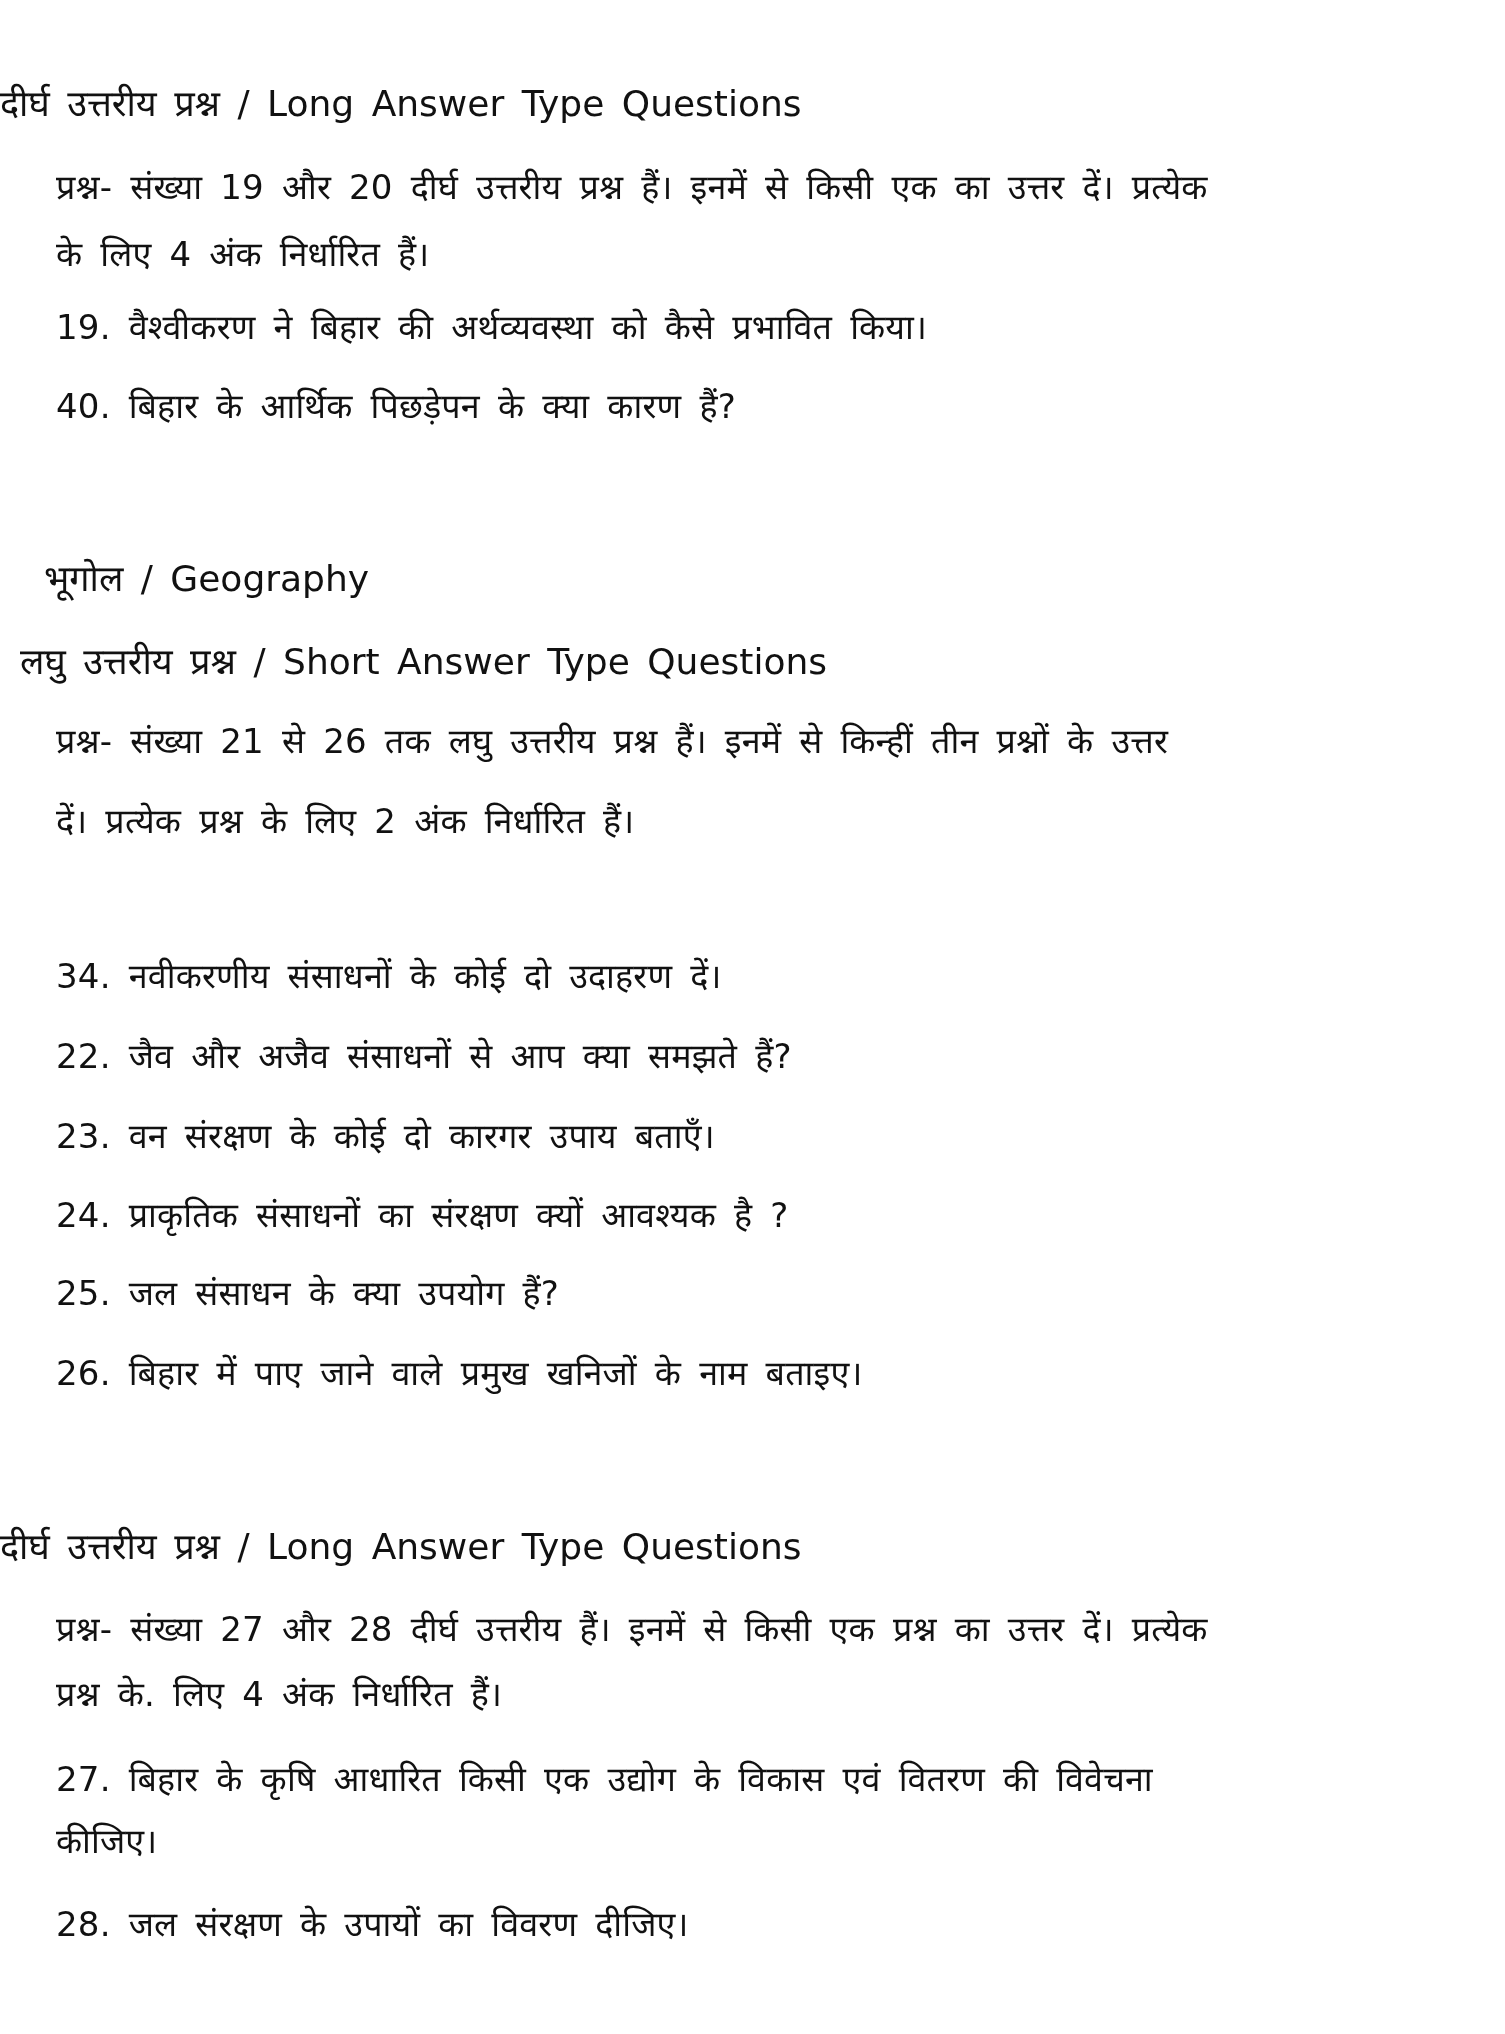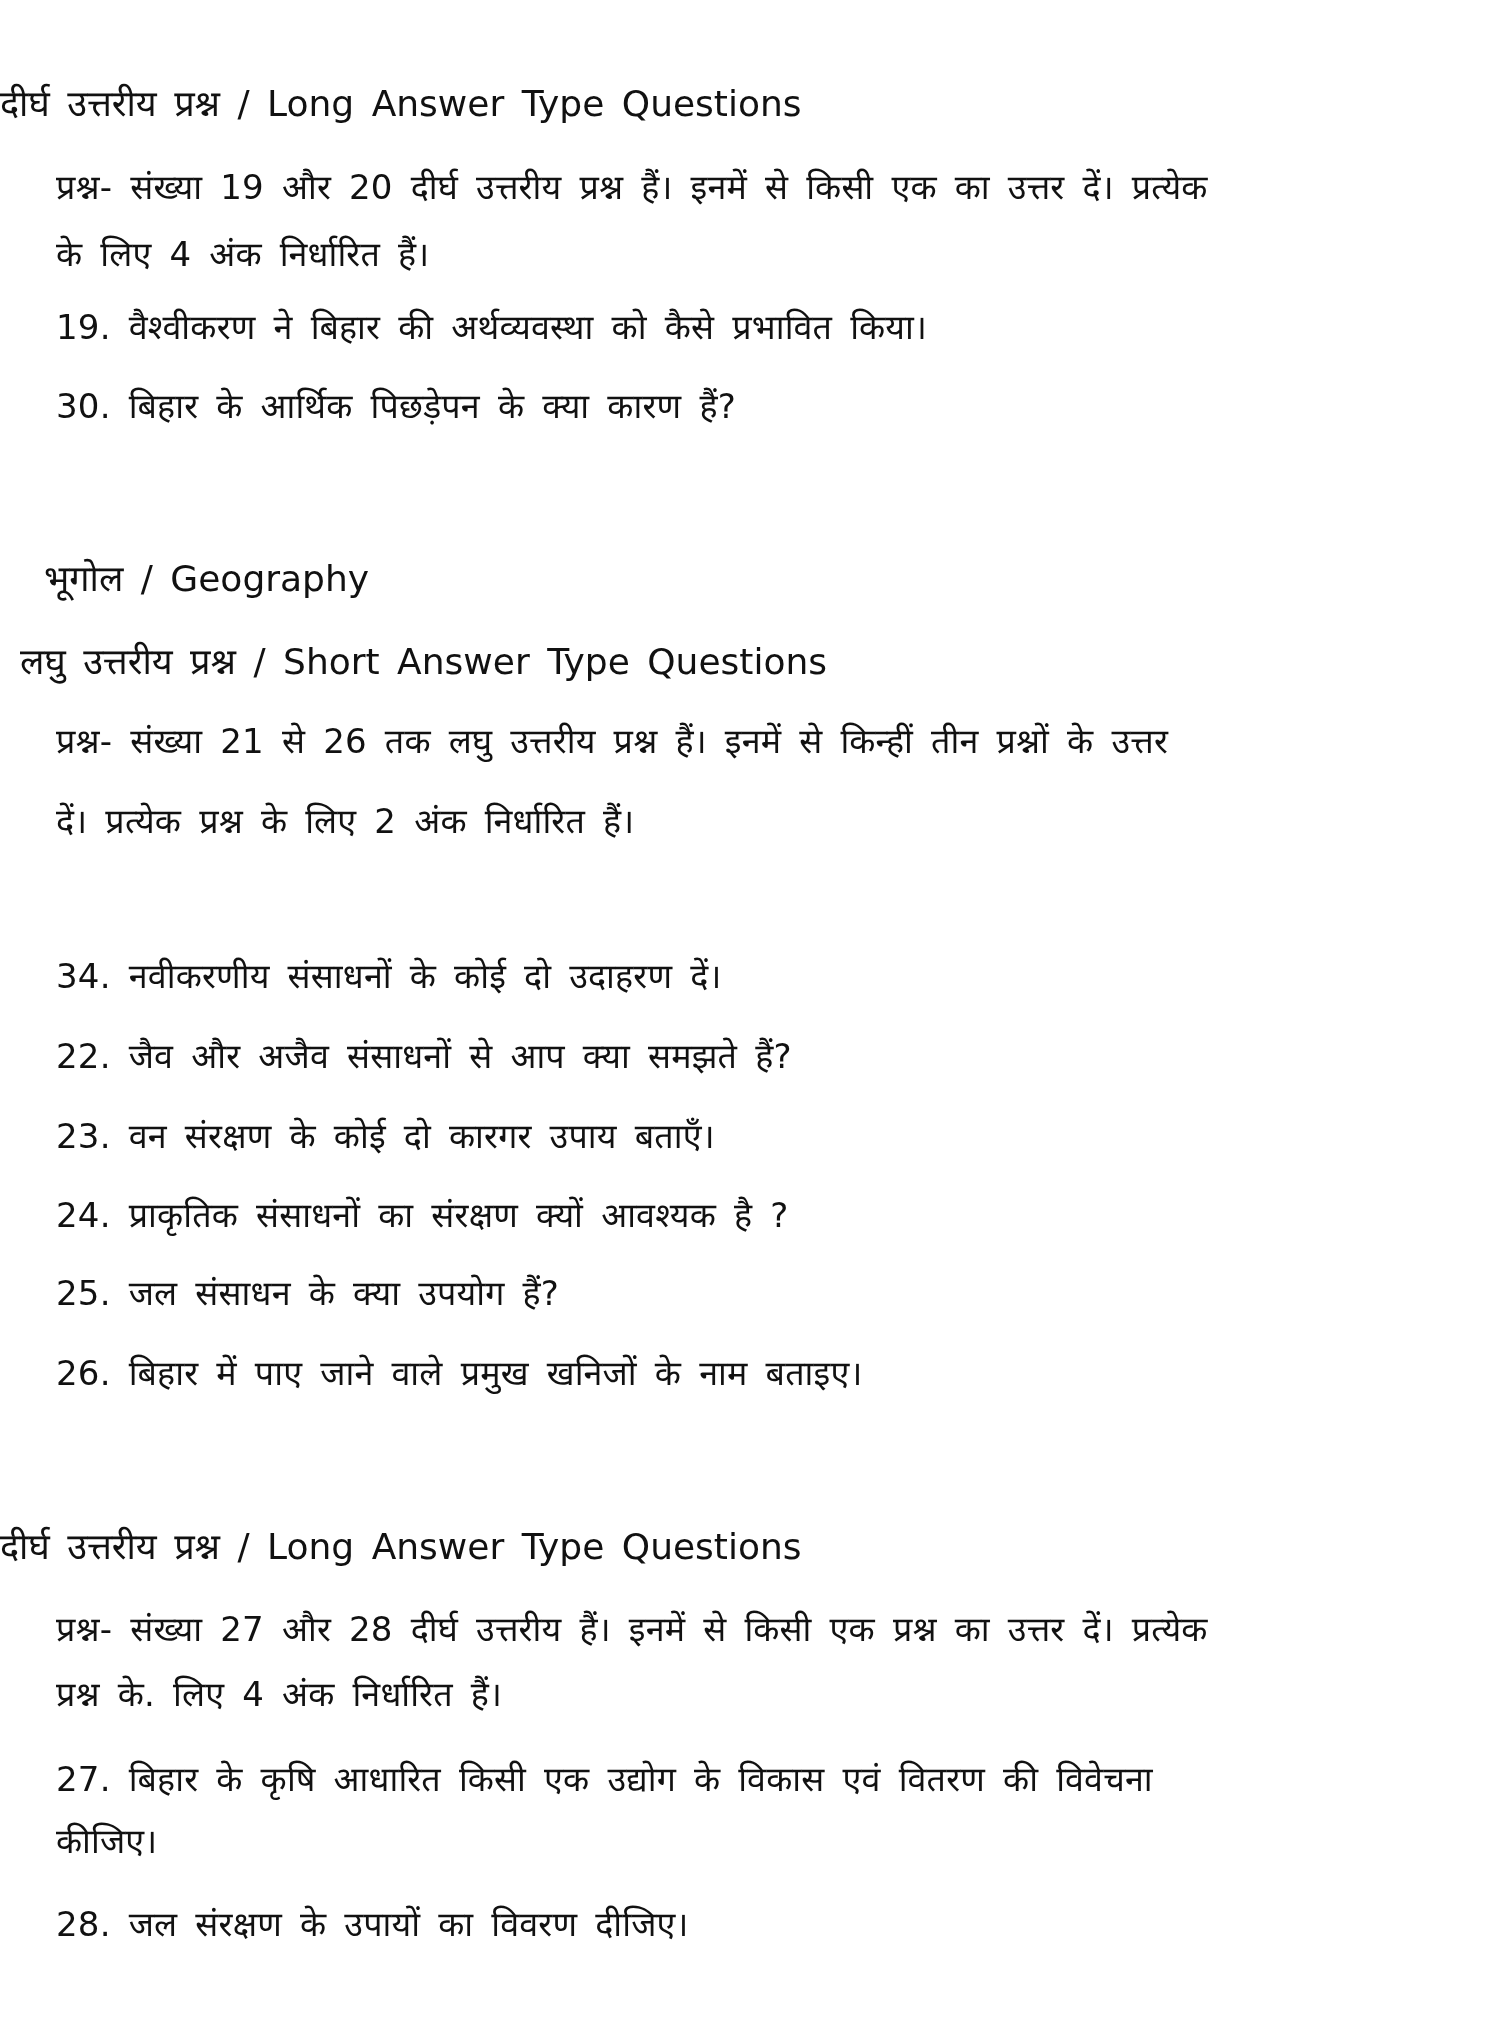--- a/index.html
+++ b/index.html
@@ -40,21 +40,21 @@
 <div class="heading" style="top:82px;">दीर्घ उत्तरीय प्रश्न / Long Answer Type Questions</div>
 
 <div class="line" style="top:165px;">प्रश्न- संख्या 19 और 20 दीर्घ उत्तरीय प्रश्न हैं। इनमें से किसी एक का उत्तर दें। प्रत्येक</div>
 <div class="line" style="top:232px;">के लिए 4 अंक निर्धारित हैं।</div>
 
 <div class="line" style="top:305px;">
   <span>19.</span>
   <span>वैश्वीकरण ने बिहार की अर्थव्यवस्था को कैसे प्रभावित किया।</span>
 </div>
 <div class="line" style="top:384px;">
-  <span>30.</span>
+  <span>40.</span>
   <span>बिहार के आर्थिक पिछड़ेपन के क्या कारण हैं?</span>
 </div>
 
 <div class="heading" style="top:557px;margin-left:44px;">भूगोल / Geography</div>
 <div class="heading" style="top:640px;margin-left:20px;">लघु उत्तरीय प्रश्न / Short Answer Type Questions</div>
 
 <div class="line" style="top:719px;">प्रश्न- संख्या 21 से 26 तक लघु उत्तरीय प्रश्न हैं। इनमें से किन्हीं तीन प्रश्नों के उत्तर</div>
 <div class="line" style="top:786px;margin-top:13px;">दें। प्रत्येक प्रश्न के लिए 2 अंक निर्धारित हैं।</div>
 
 <div class="line" style="top:954px;">

